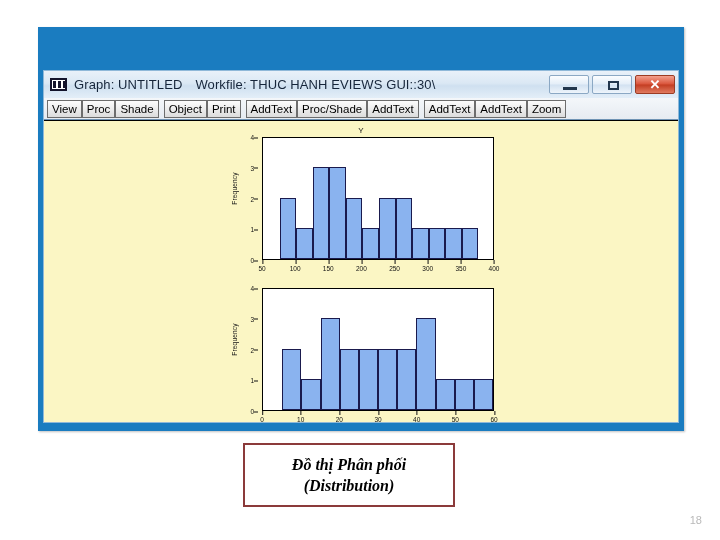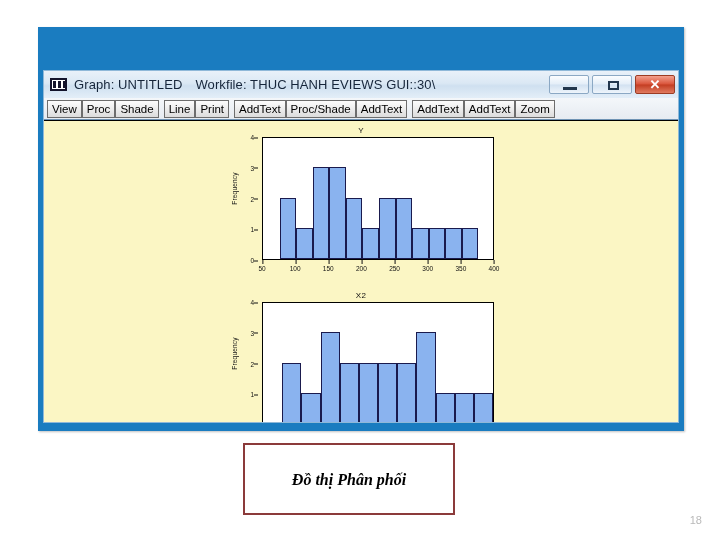--- a/index.html
+++ b/index.html
@@ -261,21 +261,21 @@
     height: 4px;
     background: #111111;
   }
 
   
   #caption-box {
     position: absolute;
     left: 243px;
     top: 443px;
     width: 212px;
-    height: 72px;
+    height: 64px;
     background: #ffffff;
     border: 2px solid #8b3a3a;
     box-sizing: border-box;
     display: flex;
     flex-direction: column;
     align-items: center;
     justify-content: center;
   }
   .caption-line {
     font-family: "Liberation Serif", serif;
@@ -319,21 +319,21 @@
           <span class="glyph-close">✕</span>
         </div>
       </div>
     </div>
 
     <div id="toolbar">
       <div class="tb-btn">View</div>
       <div class="tb-btn">Proc</div>
       <div class="tb-btn">Shade</div>
       <div class="tb-gap"></div>
-      <div class="tb-btn">Line</div>
+      <div class="tb-btn">Object</div>
       <div class="tb-btn">Print</div>
       <div class="tb-gap"></div>
       <div class="tb-btn">AddText</div>
       <div class="tb-btn">Proc/Shade</div>
       <div class="tb-btn">AddText</div>
       <div class="tb-gap"></div>
       <div class="tb-btn">AddText</div>
       <div class="tb-btn">AddText</div>
       <div class="tb-btn">Zoom</div>
     </div>
@@ -401,21 +401,20 @@
               <div class="xtick" style="left: 99.4286px;">200</div>
               <div class="xtick" style="left: 132.571px;">250</div>
               <div class="xtick" style="left: 165.714px;">300</div>
               <div class="xtick" style="left: 198.857px;">350</div>
               <div class="xtick" style="left: 232px;">400</div>
             </div>
         </div>
       </div>
 
       <div class="chart-block" id="chart-x2">
-        <div class="chart-title">X2</div>
         <div class="plot-wrap">
           <div class="axis-label-y">Frequency</div>
           <div class="ytick-col" id="yticks-x2">
               <div class="ytick" style="top: 123px;">0</div>
               <div class="ytick" style="top: 92.25px;">1</div>
               <div class="ytick" style="top: 61.5px;">2</div>
               <div class="ytick" style="top: 30.75px;">3</div>
               <div class="ytick" style="top: 0px;">4</div>
             </div>
           <div class="plot-area">
@@ -469,15 +468,16 @@
             </div>
         </div>
       </div>
 
     </div>
   </div>
 </div>
 
 <div id="caption-box">
   <div class="caption-line">Đồ thị Phân phối</div>
+  <div class="caption-line">(Distribution)</div>
 </div>
 
 <div id="page-number">18</div>
 
 </body></html>

